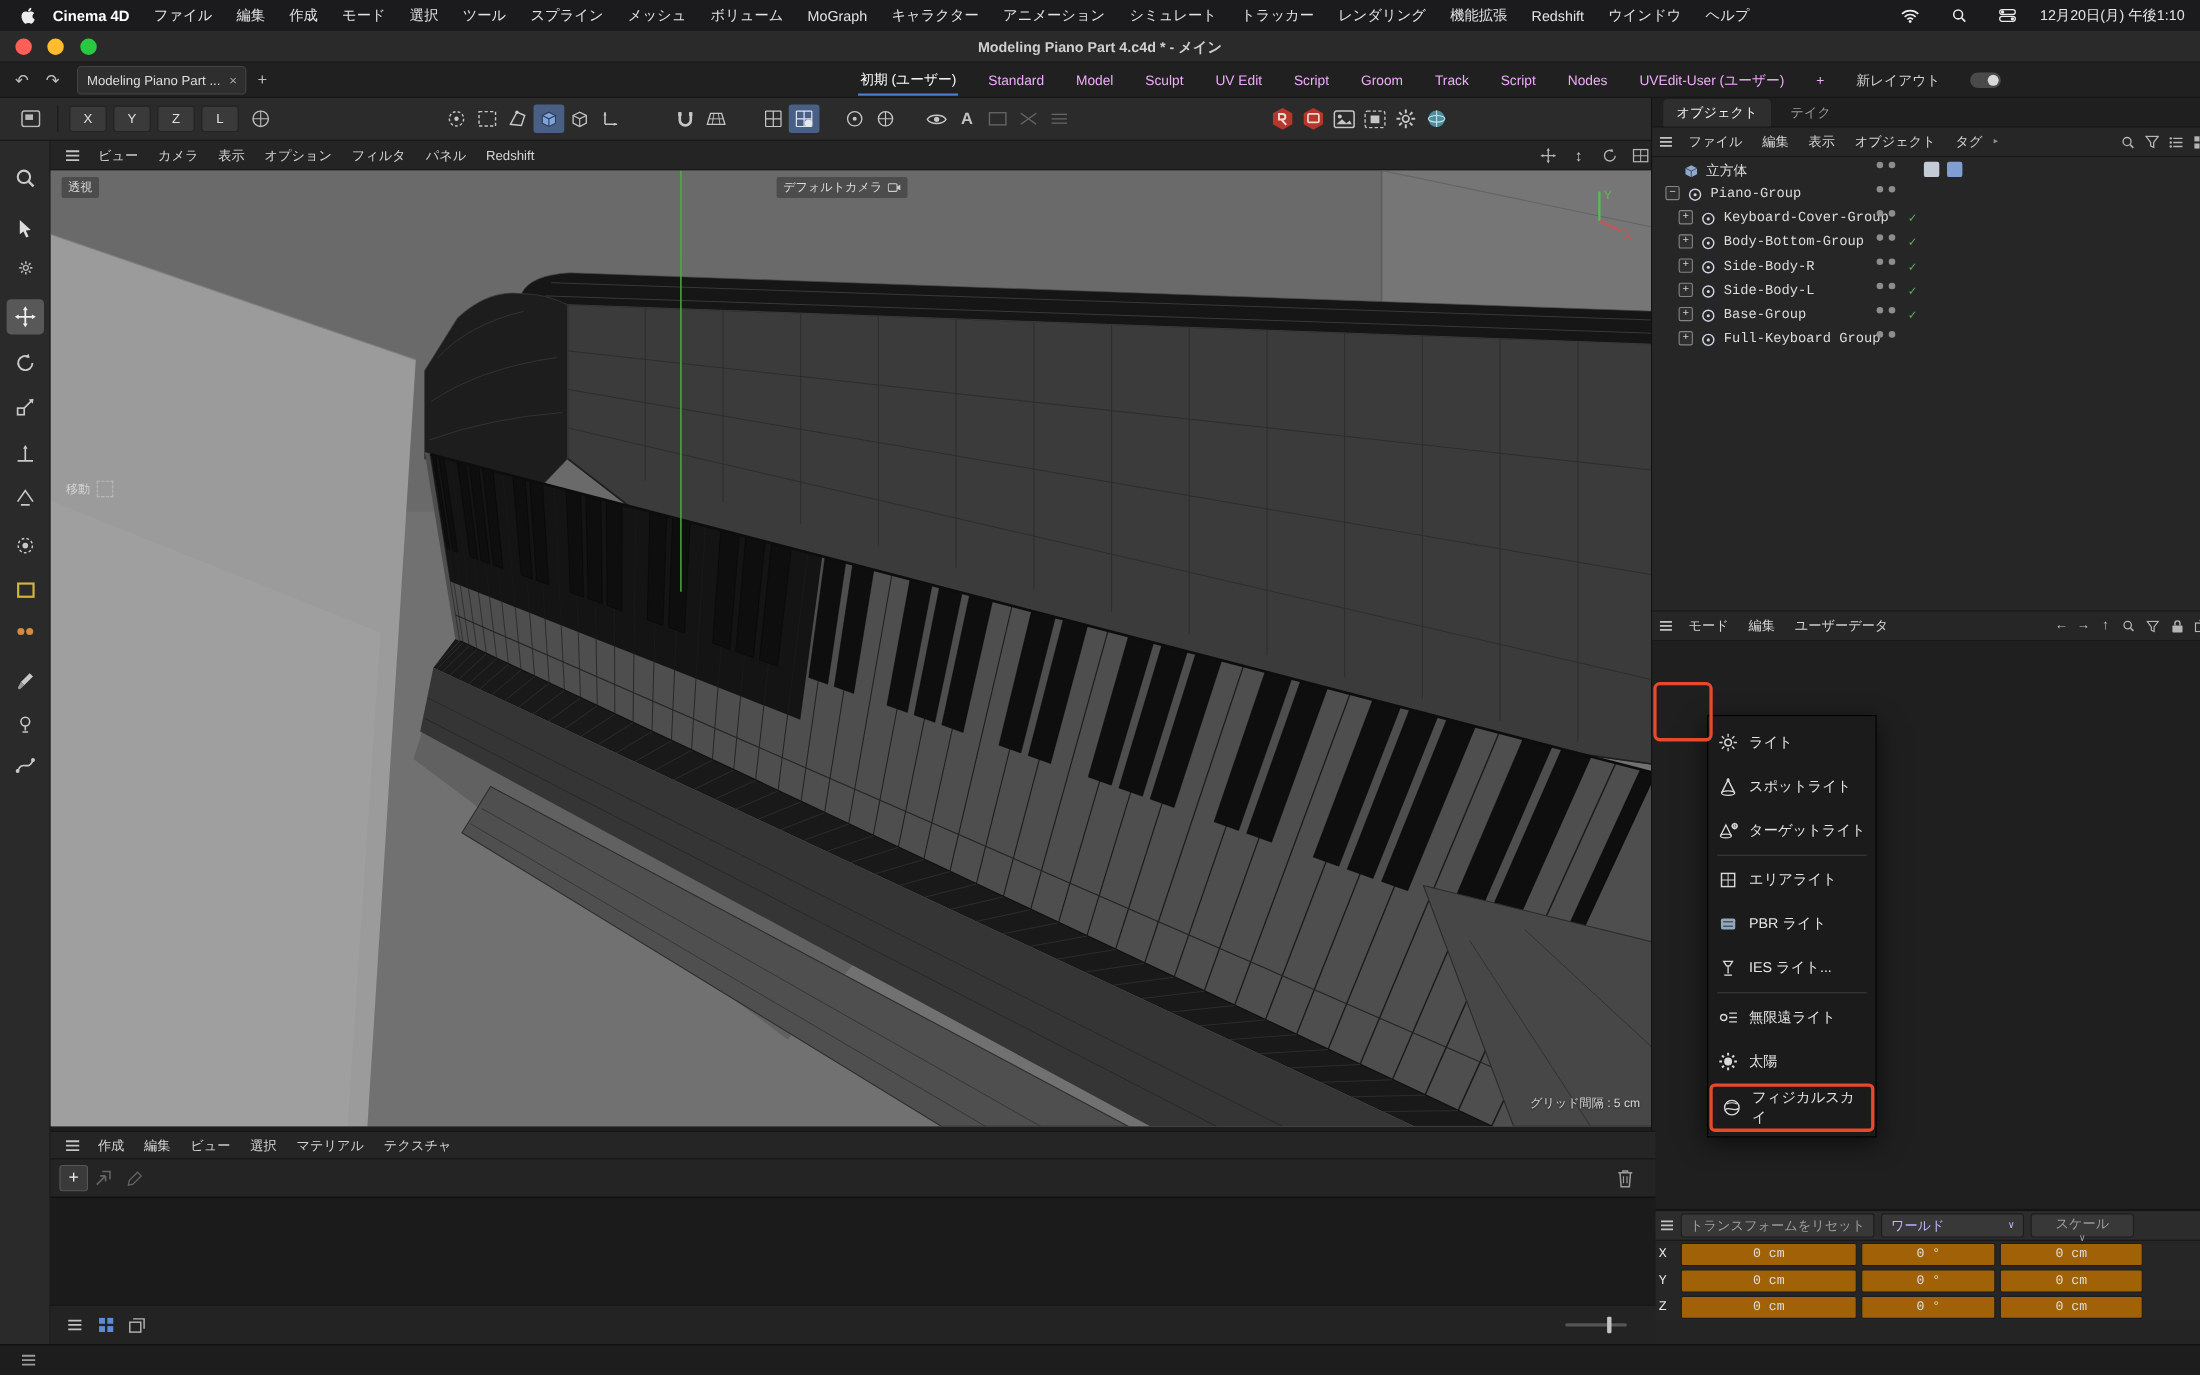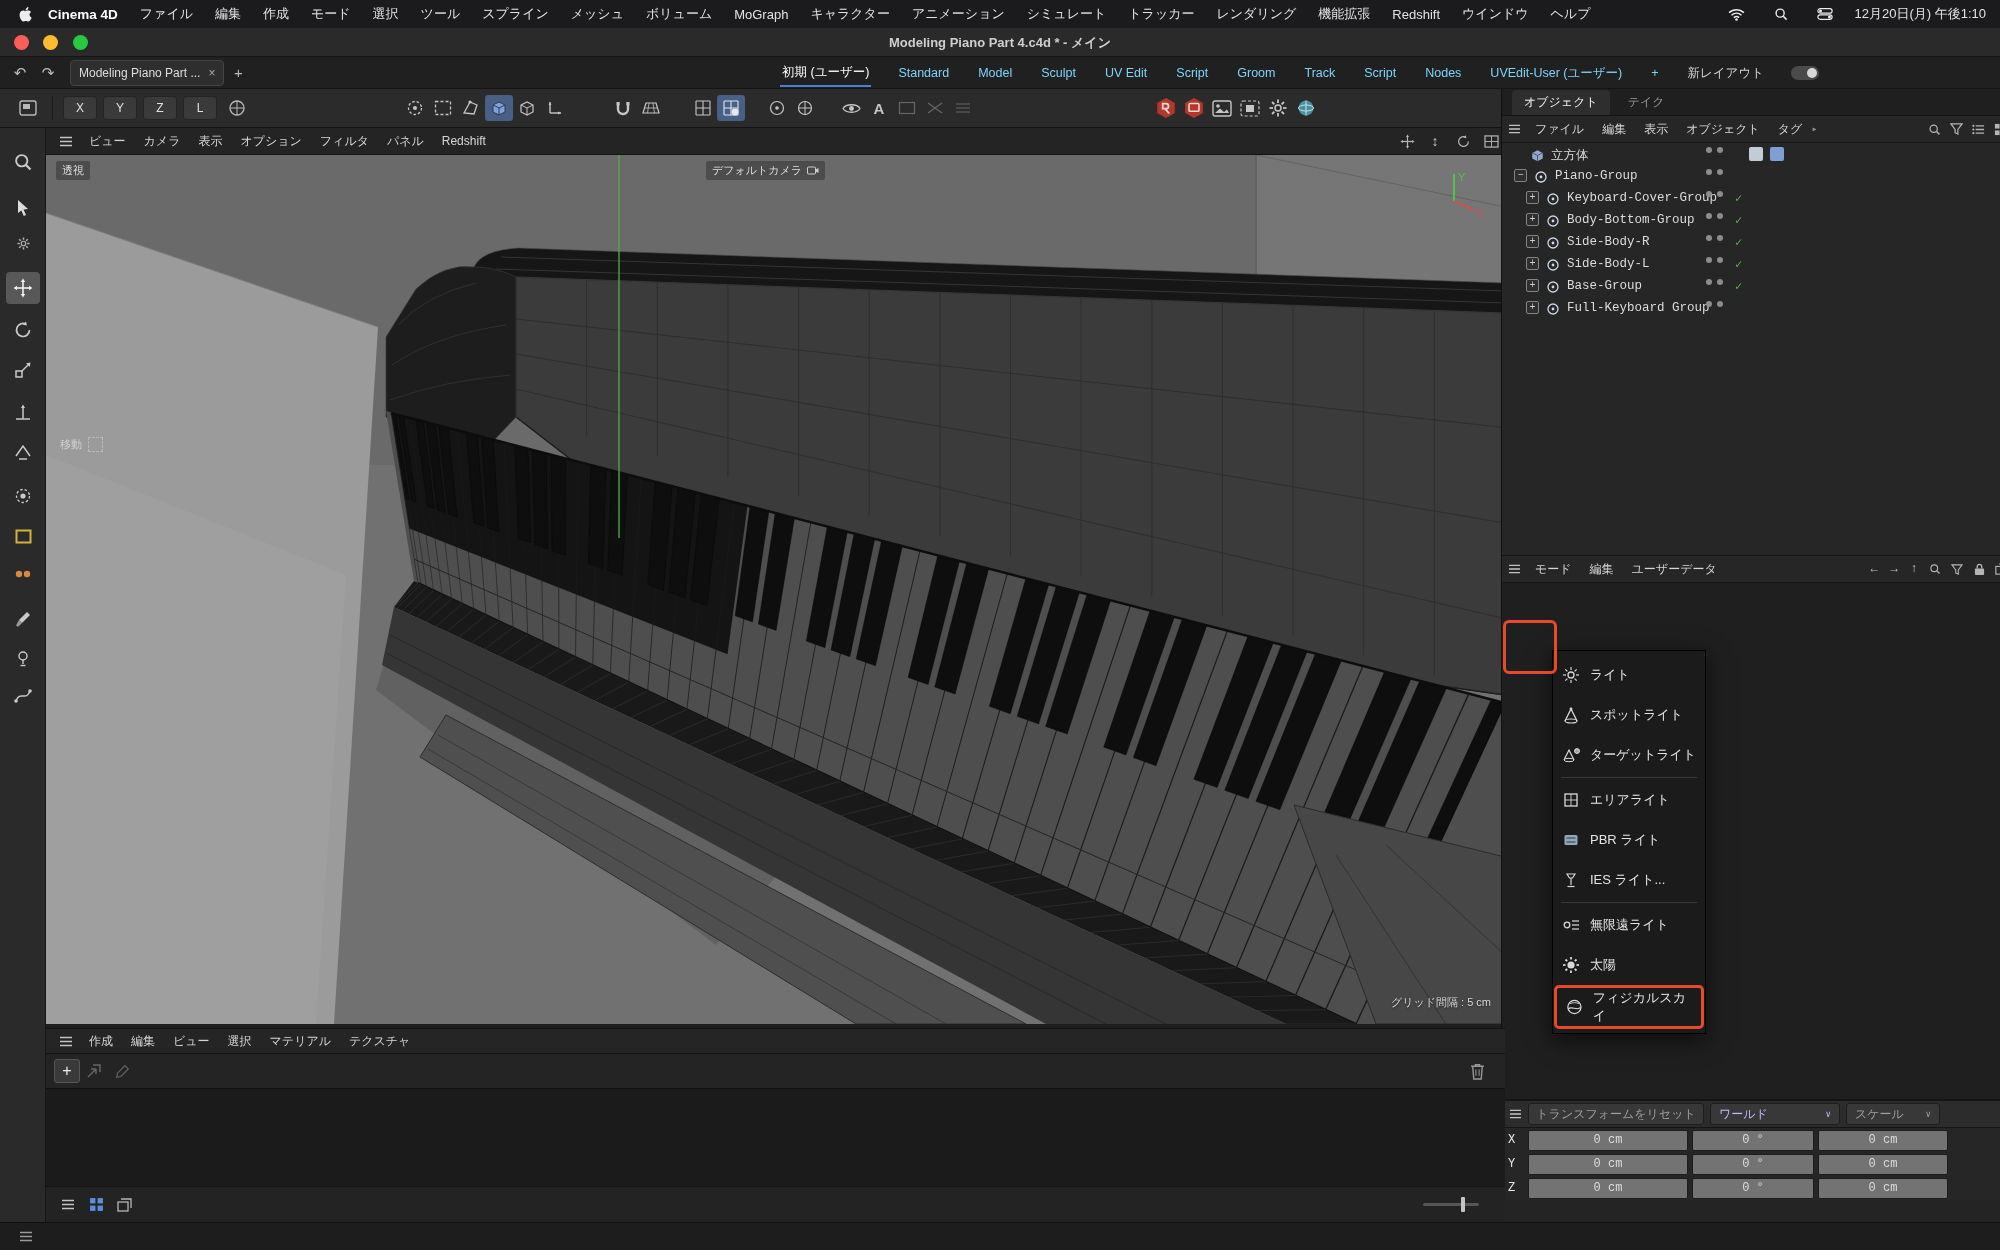--- a/index.html
+++ b/index.html
@@ -18,21 +18,21 @@
   .menubar .app{color:#ffffff;font-weight:bold;font-size:13.5px;padding:0 10px;}
   .menubar .m{color:#e3e3e3;font-size:13px;padding:0 10px;white-space:nowrap;}
   .menubar .right{margin-left:auto;display:flex;align-items:center;gap:16px;color:#e3e3e3;font-size:13px;}
   
   .titlebar{left:0;top:28px;width:2000px;height:29px;background:#2a2a2a;border-bottom:1px solid #161616;box-sizing:border-box;}
   .tl{width:15px;height:15px;border-radius:50%;display:inline-block;margin-right:10px;}
   .wtitle{position:absolute;left:0;right:0;top:0;height:29px;display:flex;align-items:center;justify-content:center;color:#cfcfcf;font-size:13px;font-weight:bold;}
   
   .tabbar{left:0;top:57px;width:2000px;height:32px;background:#202020;border-bottom:1px solid #141414;box-sizing:border-box;display:flex;align-items:center;}
   .doctab{height:24px;background:#2e2e2e;border:1px solid #444;border-radius:4px;display:flex;align-items:center;padding:0 8px;margin-left:8px;color:#ddd;font-size:12px;gap:8px;}
-  .ltab{color:#7dd3fc;font-size:12.5px;padding:4px 2px;white-space:nowrap;}
+  .ltab{color:#f0abfc;font-size:12.5px;padding:4px 2px;white-space:nowrap;}
   .ltab.active{color:#ffffff;border-bottom:2px solid #4a7fd4;}
   
   .toolbar{left:0;top:89px;width:2000px;height:39px;background:#2b2b2b;border-bottom:1px solid #141414;box-sizing:border-box;display:flex;align-items:center;}
   .axbtn{min-width:24px;height:22px;background:#3a3a3a;border:1px solid #232323;border-radius:3px;color:#e0e0e0;font-size:12px;display:flex;align-items:center;justify-content:center;margin-right:6px;padding:0 4px;}
   .sep{width:1px;height:24px;background:#1a1a1a;margin:0 10px;}
   
   .lefttools{left:0;top:128px;width:46px;height:1094px;background:#2a2a2a;border-right:1px solid #161616;box-sizing:border-box;}
   .lt{position:absolute;left:6px;width:34px;height:32px;display:flex;align-items:center;justify-content:center;}
   
   .vpmenu{left:46px;top:128px;width:1459px;height:27px;background:#242424;border-bottom:1px solid #141414;box-sizing:border-box;display:flex;align-items:center;}
@@ -55,21 +55,21 @@
   .check{position:absolute;left:233px;color:#58b158;font-size:12px;font-weight:bold;}
   .tags{position:absolute;left:247px;display:flex;gap:7px;}
   
   .popup{left:1552px;top:650px;width:154px;background:#1b1b1b;border:1px solid #000;box-shadow:0 6px 22px rgba(0,0,0,.6);z-index:50;padding:4px 0;box-sizing:border-box;}
   .lm-item{display:flex;align-items:center;gap:9px;height:40px;padding:0 8px;color:#e4e4e4;font-size:13px;box-sizing:border-box;}
   .lm-item.hl{border:3px solid #e8482b;border-radius:5px;height:44px;margin:0 1px;}
   .lm-sep{height:1px;background:#3a3a3a;margin:2px 8px;}
   
   .coordhdr{display:flex;align-items:center;height:26px;background:#2c2c2c;border-top:1px solid #151515;border-bottom:1px solid #151515;color:#cfcfcf;font-size:12px;}
   .chip{background:#383838;border:1px solid #1d1d1d;border-radius:3px;height:20px;display:flex;align-items:center;padding:0 8px;margin-right:6px;white-space:nowrap;}
-  .ccell{background:#737373;border:1px solid #1d1d1d;border-radius:2px;height:19px;display:flex;align-items:center;justify-content:center;color:#dcdcdc;font-size:12px;}
+  .ccell{background:#a16207;border:1px solid #1d1d1d;border-radius:2px;height:19px;display:flex;align-items:center;justify-content:center;color:#dcdcdc;font-size:12px;}
   .crow{display:flex;align-items:center;height:24px;gap:4px;padding-left:6px;}
   .caxis{width:16px;color:#e8e8e8;font-size:12px;}
   
   .matmenu{left:46px;top:1028px;width:1459px;height:26px;background:#252525;border-top:1px solid #141414;border-bottom:1px solid #141414;box-sizing:border-box;display:flex;align-items:center;}
   .mattools{left:46px;top:1054px;width:1459px;height:34px;background:#242424;display:flex;align-items:center;padding-left:8px;box-sizing:border-box;}
   .matcontent{left:46px;top:1088px;width:1459px;height:98px;background:#1b1b1b;border-top:1px solid #111;box-sizing:border-box;}
   .matstrip{left:46px;top:1186px;width:1459px;height:36px;background:#232323;border-top:1px solid #141414;box-sizing:border-box;display:flex;align-items:center;}
   .plusbtn{width:24px;height:22px;background:#3a3a3a;border:1px solid #565656;border-radius:3px;color:#eee;font-size:16px;display:flex;align-items:center;justify-content:center;}
   .bottombar{left:0;top:1222px;width:2000px;height:28px;background:#1d1d1d;border-top:1px solid #101010;box-sizing:border-box;display:flex;align-items:center;padding-left:12px;}
   .redbox{position:absolute;border:3px solid #e8482b;border-radius:6px;z-index:55;pointer-events:none;}
@@ -1053,21 +1053,21 @@
     <span class="ic" style="width:26px">
         <svg width="13" height="10" viewBox="0 0 14 11">
           <path d="M1,1.5 H13 M1,5.5 H13 M1,9.5 H13" stroke="#c3c3c3" stroke-width="1.6"></path>
         </svg>
       </span>
     <span class="chip" style="width:158px;justify-content:center;color:#9f9f9f;">トランスフォームをリセット</span>
     <span class="chip" style="width:112px;justify-content:space-between;color:#c4b5fd;">
         <span>ワールド</span>
         <span style="font-size:9px;">∨</span>
       </span>
-    <span class="chip" style="width:76px;justify-content:space-between;color:#9f9f9f;">
+    <span class="chip" style="width:76px;justify-content:space-between;color:#9f9f9f;flex-direction:column;">
         <span>スケール</span>
         <span style="font-size:9px;">∨</span>
       </span>
   </div>
   <div style="background:#262626;">
     <div class="crow">
       <span class="caxis">X</span>
       <span class="ccell" style="width:158px">0 cm</span>
       <span class="ccell" style="width:120px">0 °</span>
       <span class="ccell" style="width:128px">0 cm</span>

